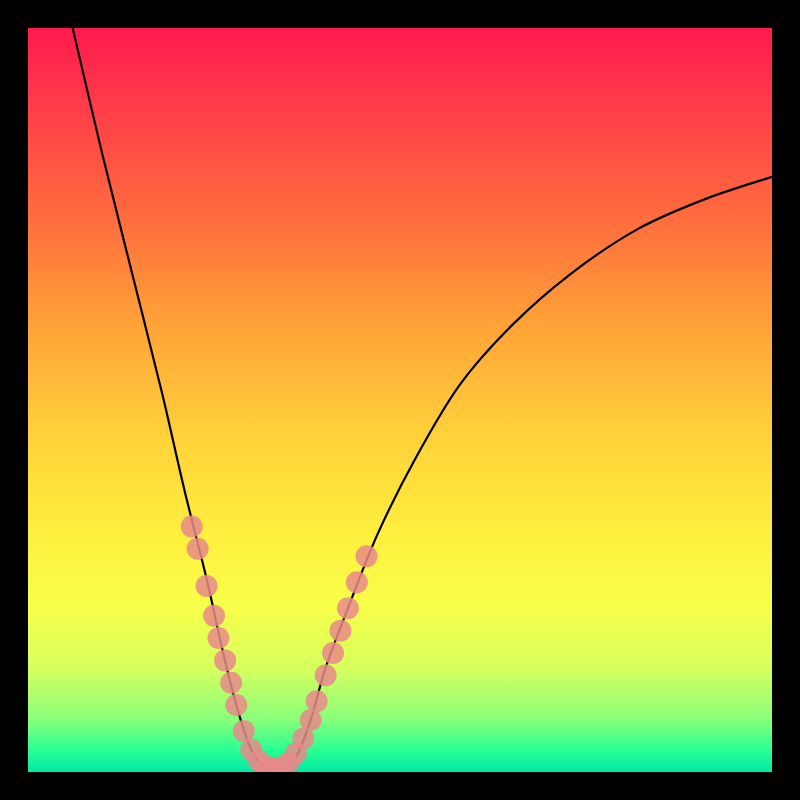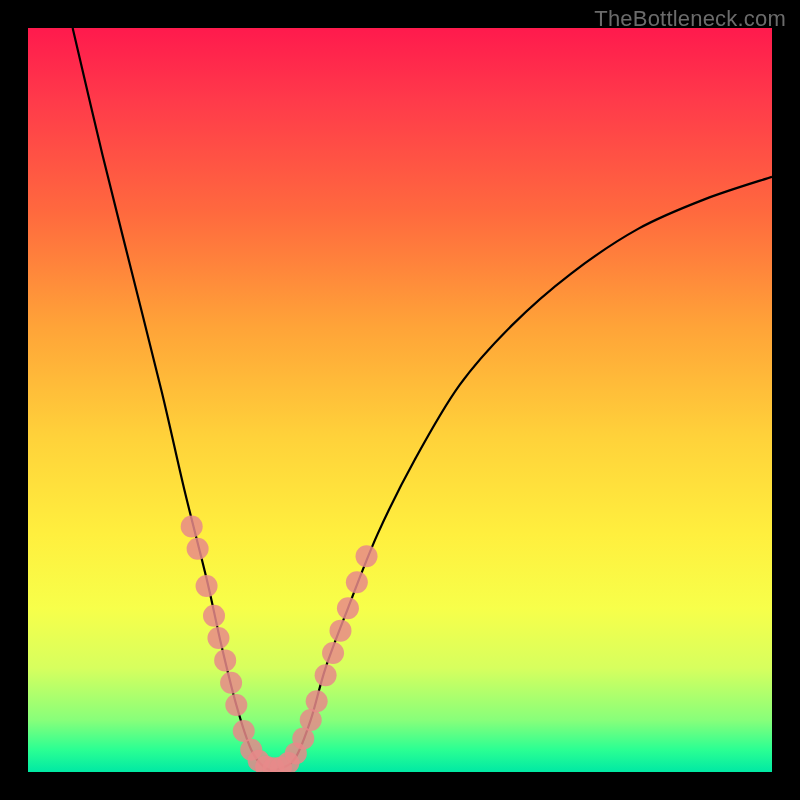--- a/index.html
+++ b/index.html
@@ -83,14 +83,13 @@
           <circle cx="288.67" cy="673.32" r="11" fill="#e78a8a" fill-opacity="0.85"></circle>
           <circle cx="297.60" cy="647.28" r="11" fill="#e78a8a" fill-opacity="0.85"></circle>
           <circle cx="305.04" cy="624.96" r="11" fill="#e78a8a" fill-opacity="0.85"></circle>
           <circle cx="312.48" cy="602.64" r="11" fill="#e78a8a" fill-opacity="0.85"></circle>
           <circle cx="319.92" cy="580.32" r="11" fill="#e78a8a" fill-opacity="0.85"></circle>
           <circle cx="328.85" cy="554.28" r="11" fill="#e78a8a" fill-opacity="0.85"></circle>
           <circle cx="338.52" cy="528.24" r="11" fill="#e78a8a" fill-opacity="0.85"></circle>
         </g>
     </svg>
   </div>
-  <div class="watermark">TheBottleneck.com</div>
 </div>
 
 </body></html>

